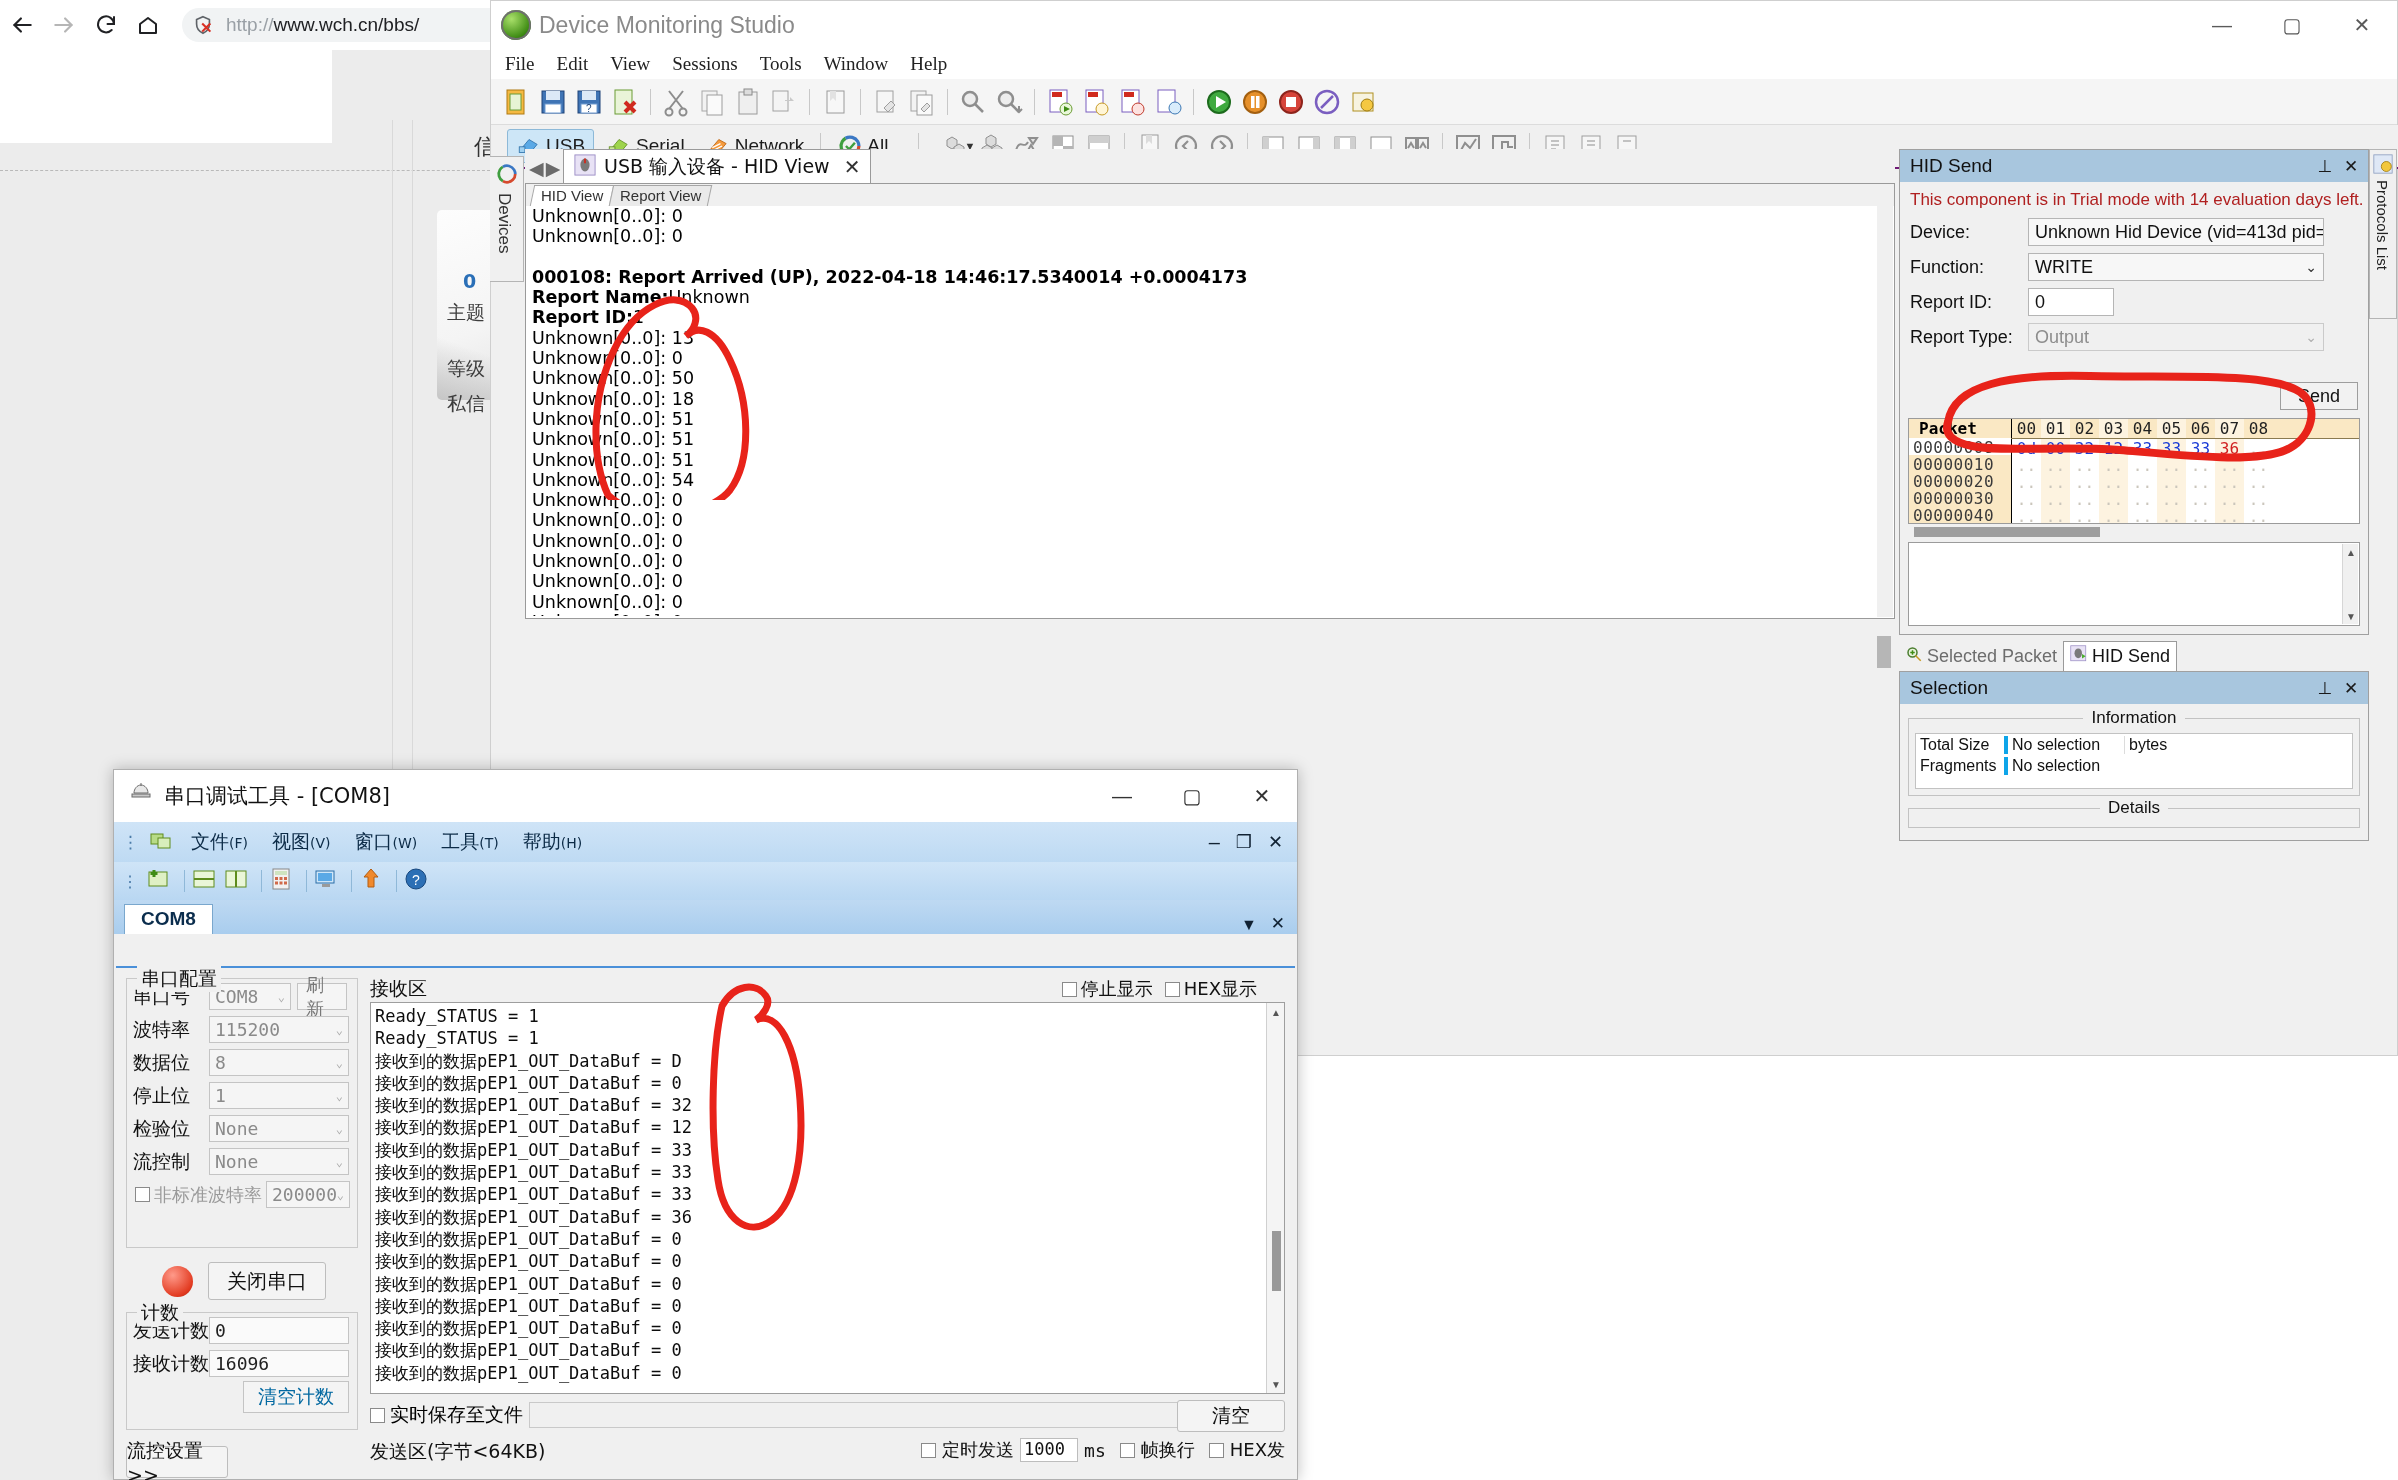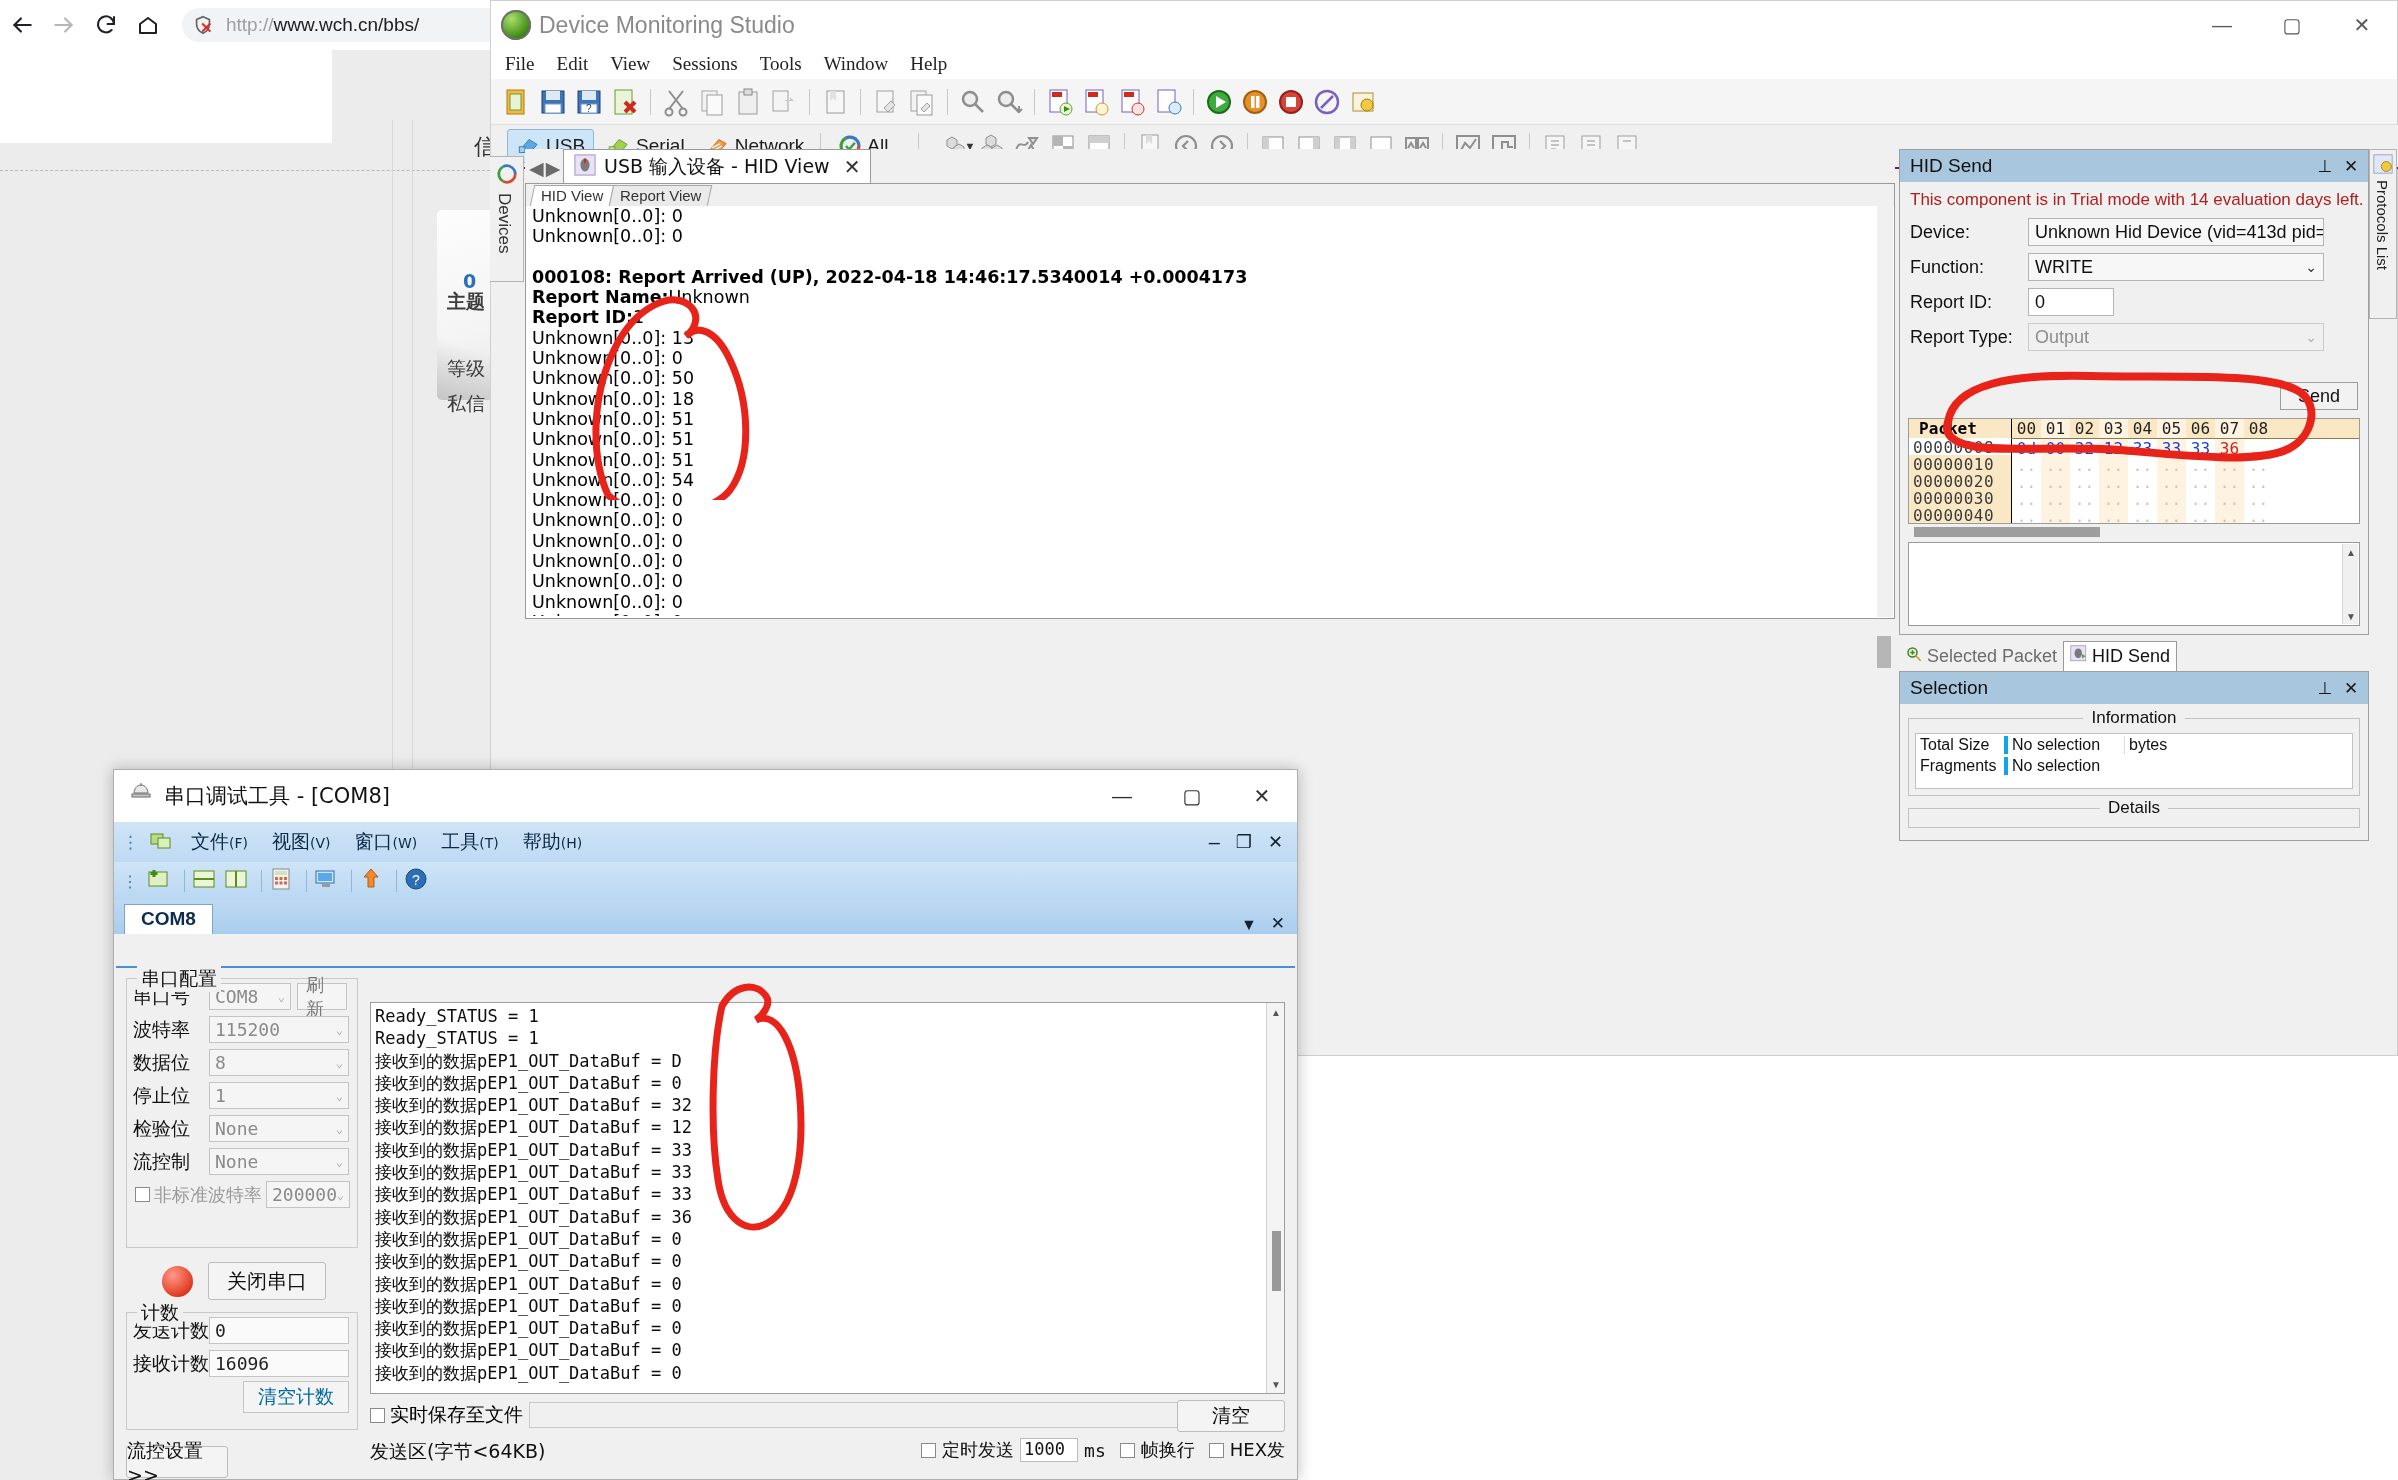--- a/index.html
+++ b/index.html
@@ -277,21 +277,21 @@
   </div>
   <div class="abs" id="page-bg"></div>
   <div class="abs" id="page-white"></div>
   <div class="abs page-dashed" style="left:0px;top:170px;width:490px;height:1px;"></div>
   <div class="abs page-col-line" style="left:392px;top:120px;height:1340px;"></div>
   <div class="abs page-col-line" style="left:412px;top:120px;height:1340px;"></div>
   <div class="abs" id="avatar-card"></div>
   <div class="abs" id="avatar-shade"></div>
   <div class="abs page-txt cjk" style="left:474px;top:132px;font-size:22px;color:#333;">信</div>
   <div class="abs page-txt" style="left:463px;top:270px;color:#2a6fb7;font-weight:bold;">0</div>
-  <div class="abs page-txt cjk" style="left:447px;top:289px;font-weight:bold;">主题</div>
+  <div class="abs page-txt cjk" style="left:447px;top:300px;">主题</div>
   <div class="abs page-txt cjk" style="left:447px;top:356px;">等级</div>
   <div class="abs page-txt cjk" style="left:447px;top:391px;">私信</div>
 </div>
 
 <div class="abs" id="dms">
 
   <div class="abs" id="dms-title">
     <span class="abs" style="left:10px;top:9px;width:30px;height:30px;border-radius:50%;
       background:radial-gradient(circle at 35% 30%, #a9e06a, #3f8c14 65%, #1d4a07);
       box-shadow:inset 0 0 0 2px #6f6f6f;"></span>
@@ -994,20 +994,32 @@
         </span>
       </div>
       <div class="crow" style="justify-content:flex-end;padding-right:8px;">
         <span class="cbtn cjk" style="width:106px;height:32px;background:#f4f4f4;color:#0369a1;font-size:19px;">清空计数</span>
       </div>
     </div>
 
     <div id="flowbtn" class="cjk">流控设置&gt;&gt;</div>
 
     <div id="rxpanel">
+      <div id="rxhdr">
+        <span class="cjk">接收区</span>
+        <span style="flex:1"></span>
+        <span style="display:flex;align-items:center;margin-right:12px;">
+          <span class="ck"></span>
+          <span class="cjk" style="margin-left:4px;font-size:18px;">停止显示</span>
+        </span>
+        <span style="display:flex;align-items:center;margin-right:28px;">
+          <span class="ck"></span>
+          <span class="cjk" style="margin-left:4px;font-size:18px;">HEX显示</span>
+        </span>
+      </div>
       <div id="rxbox">
         <div id="rxtext" class="cjk">Ready_STATUS = 1
 Ready_STATUS = 1
 接收到的数据pEP1_OUT_DataBuf = D
 接收到的数据pEP1_OUT_DataBuf = 0
 接收到的数据pEP1_OUT_DataBuf = 32
 接收到的数据pEP1_OUT_DataBuf = 12
 接收到的数据pEP1_OUT_DataBuf = 33
 接收到的数据pEP1_OUT_DataBuf = 33
 接收到的数据pEP1_OUT_DataBuf = 33

